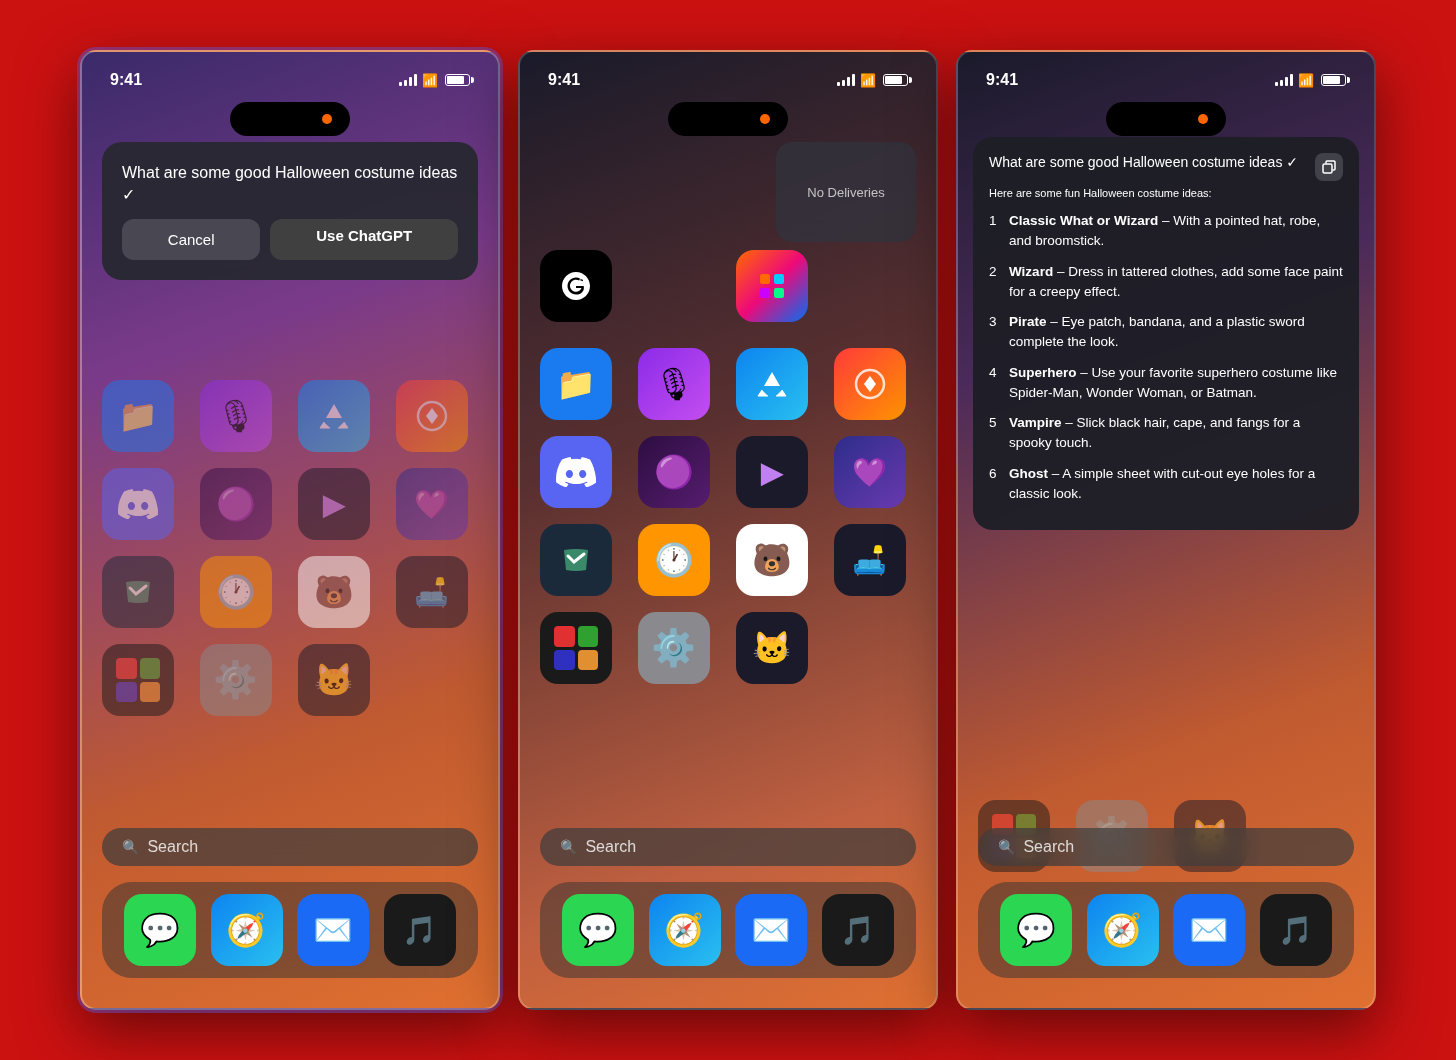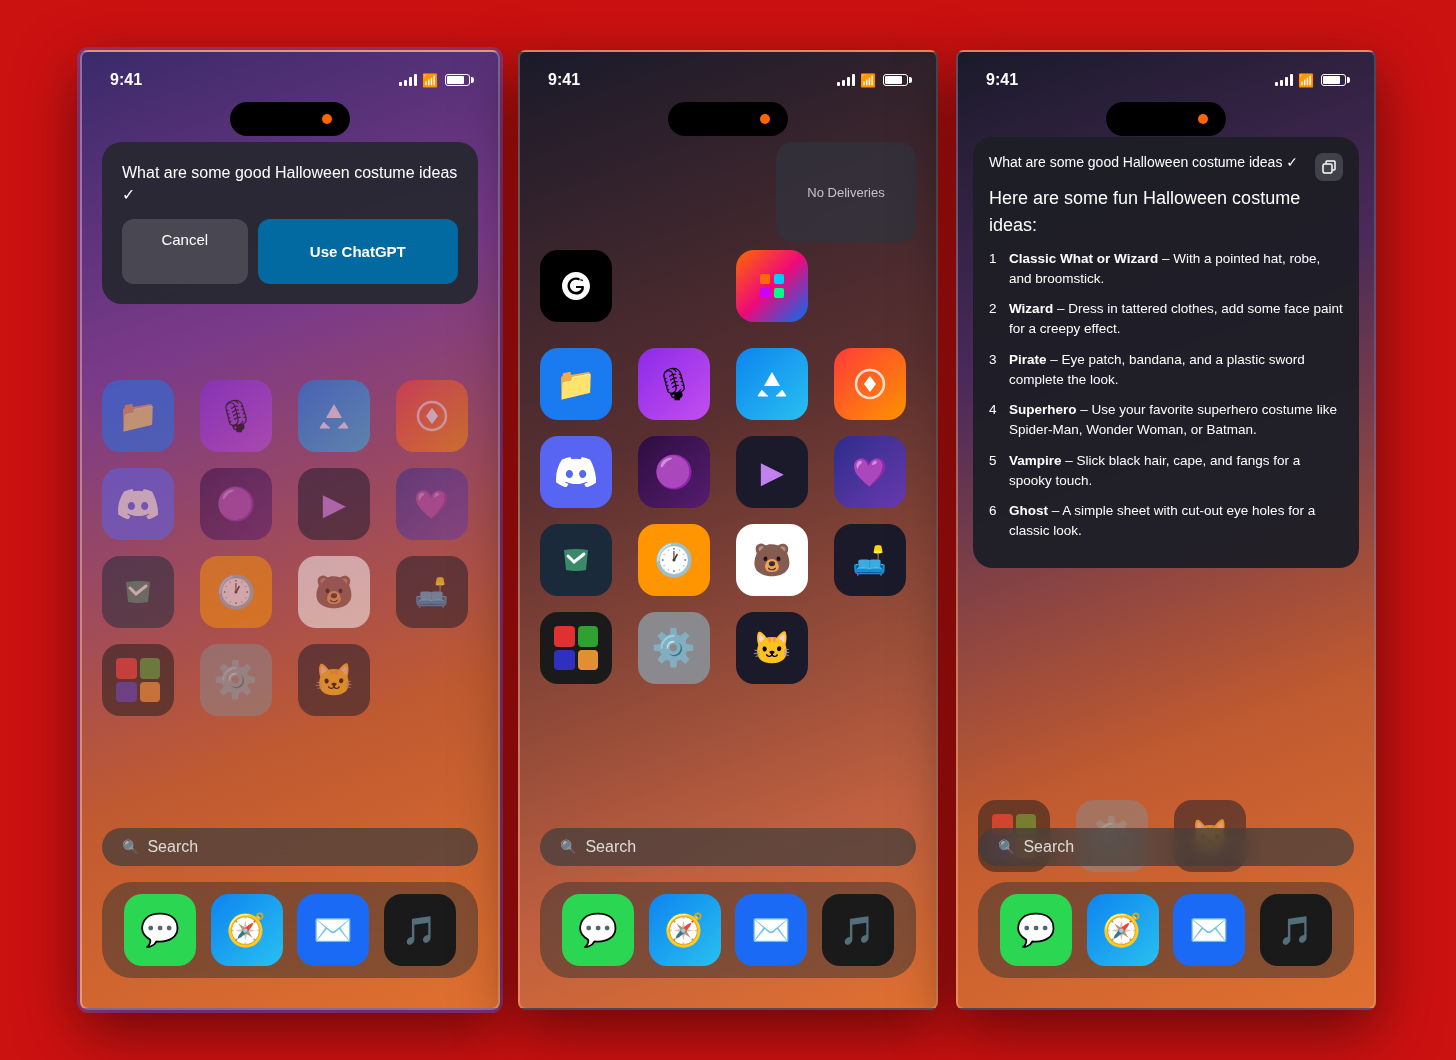--- a/index.html
+++ b/index.html
@@ -23,21 +23,21 @@
       display: flex;
       align-items: center;
       justify-content: center;
       gap: 18px;
       padding: 20px;
     }
 
     .phone {
       width: 420px;
       height: 960px;
-      border-radius: 8px;
+      border-radius: 16px;
       overflow: hidden;
       position: relative;
       flex-shrink: 0;
     }
 
     .phone-1 {
       background: linear-gradient(160deg, #3a2a6a 0%, #7a3a8a 30%, #c05a30 70%, #e07030 100%);
       border: 2px solid rgba(255,255,255,0.3);
       box-shadow: 0 0 0 3px rgba(100,80,200,0.5), 0 20px 60px rgba(0,0,0,0.5);
     }
@@ -257,22 +257,22 @@
       border: none;
       border-radius: 12px;
       color: white;
       font-size: 15px;
       cursor: pointer;
       text-align: center;
     }
 
     .btn-use-chatgpt {
       flex: 1.5;
-      padding: 24px;
-      background: #0369a1;
+      padding: 8px;
+      background: #404040;
       border: none;
       border-radius: 12px;
       color: white;
       font-size: 15px;
       font-weight: 600;
       cursor: pointer;
       text-align: center;
     }
 
     
@@ -331,21 +331,21 @@
     .response-query {
       color: white;
       font-size: 14px;
       font-weight: 400;
       line-height: 1.4;
       margin-bottom: 12px;
     }
 
     .response-intro {
       color: white;
-      font-size: 18px;
+      font-size: 11px;
       line-height: 1.5;
       margin-bottom: 10px;
     }
 
     .copy-btn {
       position: absolute;
       top: 16px;
       right: 16px;
       width: 28px;
       height: 28px;

